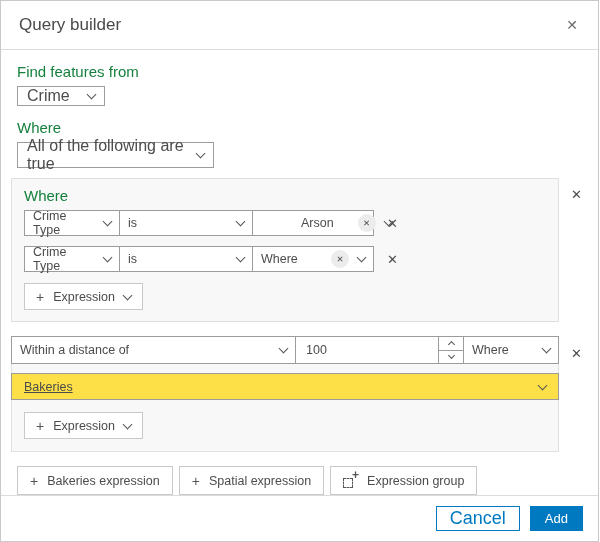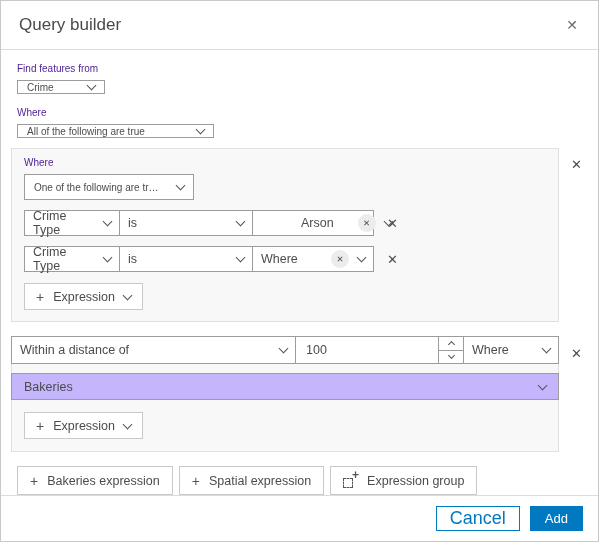--- a/index.html
+++ b/index.html
@@ -15,28 +15,28 @@
     font-size:12.5px;
   }
 
   
   .header { height:49px; flex:0 0 49px; display:flex; align-items:center;
     justify-content:space-between; padding:0 16px 0 18px; border-bottom:1px solid #dcdcdc; }
   .header .title { font-size:17px; color:#4a4a4a; }
   .icon-btn { background:none; border:none; color:#6e6e6e; font-size:14px;
     cursor:pointer; line-height:1; padding:4px; }
 
-  .label { font-size:10px; color:#4c1d95; margin:0 0 6px 16px; }
+  .label { font-size:15px; color:#15803d; margin:0 0 6px 16px; }
   .mt { margin-top:13px; }
 
   
   .ctl {
     height:26px; background:#fff; border:1px solid #9c9c9c;
     display:inline-flex; align-items:center; justify-content:space-between;
-    padding:0 9px; font-size:10px; color:#4c4c4c; cursor:pointer;
+    padding:0 9px; font-size:16px; color:#4c4c4c; cursor:pointer;
   }
   .chev { width:7px; height:7px; border-right:1.4px solid #555; border-bottom:1.4px solid #555;
     transform:rotate(45deg); flex:0 0 auto; margin-top:-3px; }
   .chev-up { transform:rotate(-135deg); margin-top:3px; }
 
   
   .group-wrap { position:relative; margin:10px 10px 0 10px; }
   .group-wrap.second { margin-top:14px; }
   .group {
     width:548px; background:#f8f8f8; border:1px solid #e0e0e0;
@@ -72,22 +72,22 @@
   .num-wrap { display:flex; align-items:center; width:143px; border-left:1px solid #9c9c9c; }
   .num-input { width:100%; height:100%; border:none; outline:none; padding:0 10px;
     font-size:12.5px; color:#4c4c4c; font-family:"Liberation Sans", sans-serif; }
   .spinner { width:25px; display:flex; flex-direction:column; border-left:1px solid #9c9c9c; }
   .spin-btn { flex:1; display:flex; align-items:center; justify-content:center;
     background:#fff; border:none; cursor:pointer; padding:0; }
   .spin-btn + .spin-btn { border-top:1px solid #9c9c9c; }
   .spin-chev { width:5px; height:5px; border-right:1.2px solid #555; border-bottom:1.2px solid #555; }
   .unit-cell { width:95px; border-left:1px solid #9c9c9c; }
   .row-b { display:flex; align-items:center; justify-content:space-between; height:27px;
-    background:#c4b5fd; border:1px solid #9c9c9c; margin:0 -1px; padding:0 12px;
-    cursor:pointer; position:relative; }
+    background:#fde047; border:1px solid #9c9c9c; margin:0 -1px; padding:0 12px;
+    cursor:pointer; position:relative;text-decoration:underline; }
   .g2-expr { margin:12px; }
 
   
   .actions { display:flex; gap:6px; margin:14px 16px 0 16px; }
   .action-btn { display:inline-flex; align-items:center; gap:9px; height:29px;
     background:#fff; border:1px solid #c9c9c9; padding:0 12px; font-size:12.5px;
     color:#4c4c4c; cursor:pointer; }
   .action-btn .plus { font-size:14px; color:#555; }
 
   .eg-icon { position:relative; width:15px; height:14px; display:inline-block; }
@@ -122,24 +122,20 @@
 
   <div class="label mt">Where</div>
   <div class="ctl" style="width:197px; margin-left:16px;">
     <span>All of the following are true</span>
     <span class="chev"></span>
   </div>
 
   <div class="group-wrap">
     <div class="group padded">
       <div class="label" style="margin-left:0;">Where</div>
-      <div class="ctl" style="width:170px; margin-bottom:10px;">
-        <span>One of the following are tr…</span>
-        <span class="chev"></span>
-      </div>
 
       
       <div class="cond-row">
         <div class="joined-row">
           <div class="cell" style="width:94px;">
             <span class="txt">Crime Type</span>
             <span class="chev"></span>
           </div>
           <div class="cell" style="width:133px;">
             <span class="txt">is</span>

